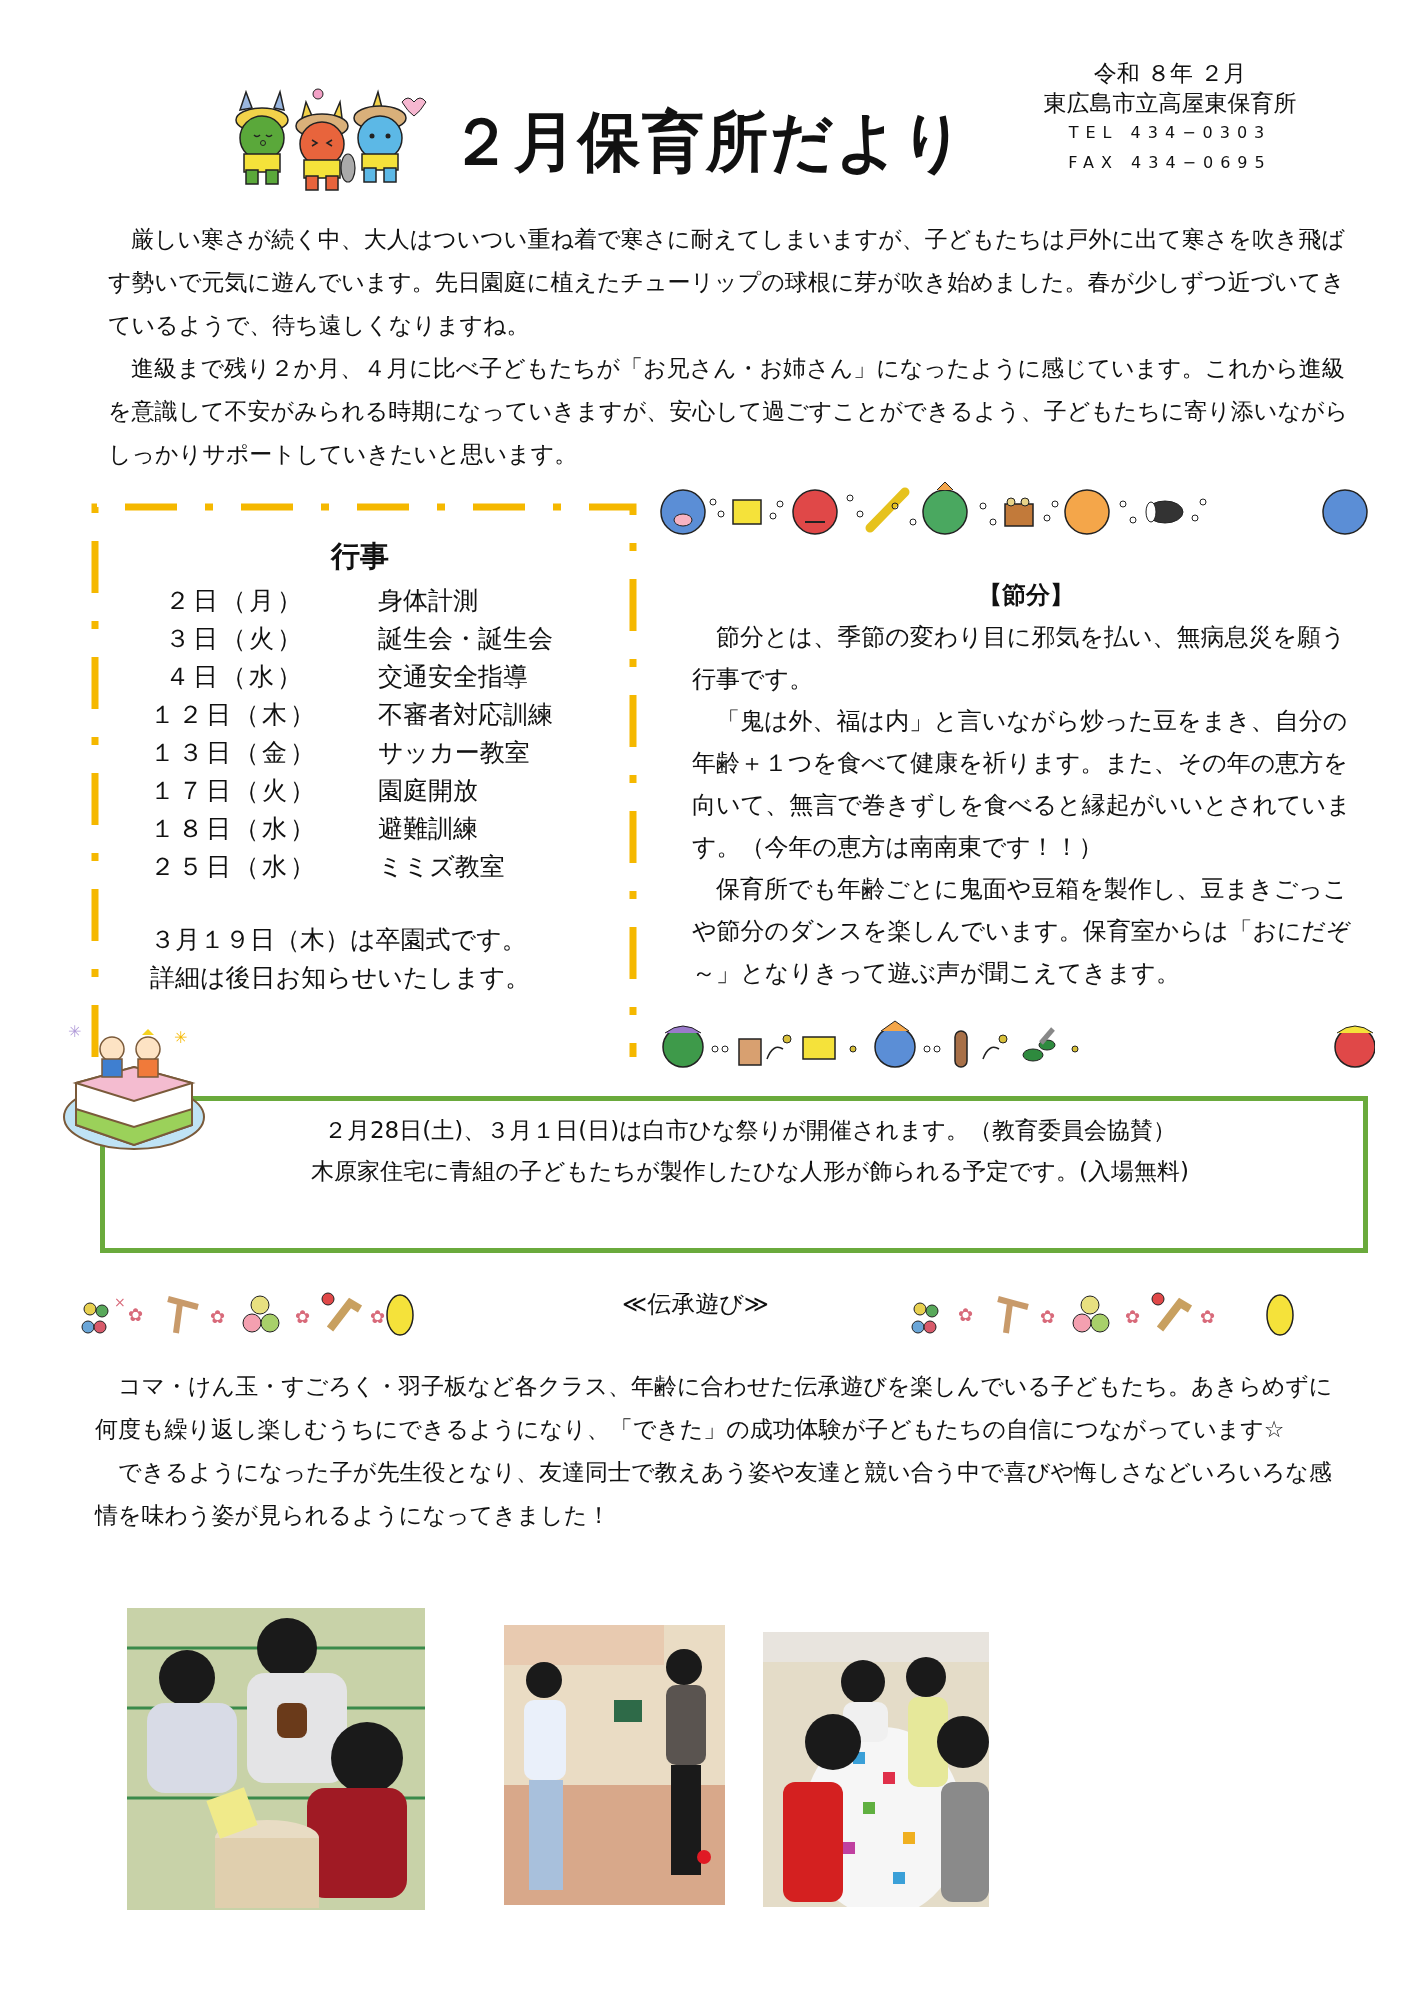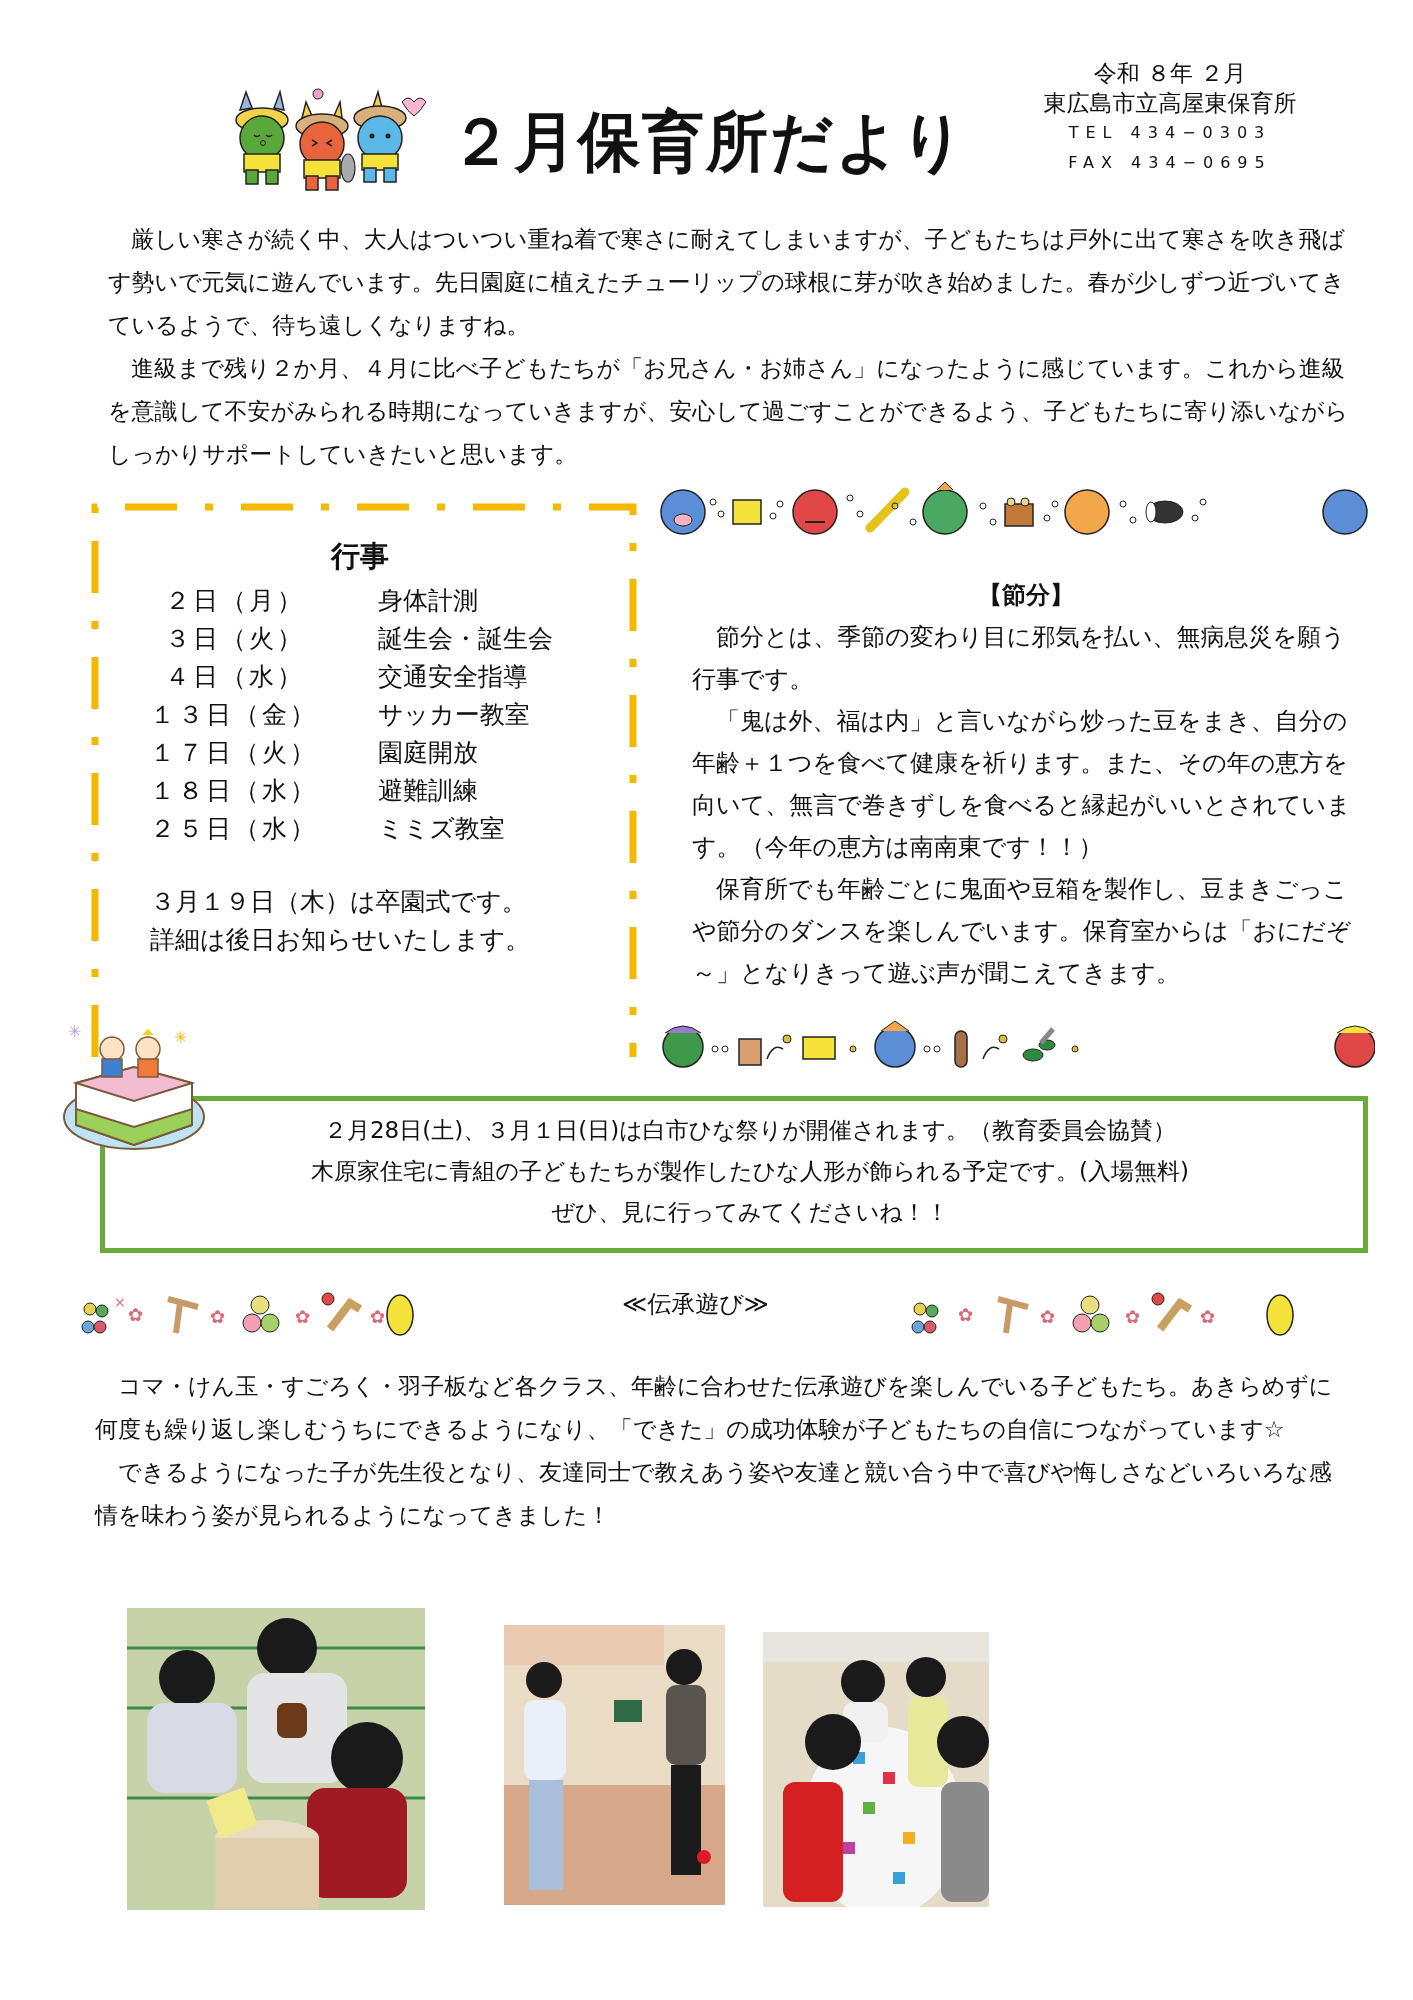--- a/index.html
+++ b/index.html
@@ -124,20 +124,24 @@
     <span class="ev-date">２日（月）</span>
     <span class="ev-name">身体計測</span>
   </div>
   <div class="ev-row">
     <span class="ev-date">３日（火）</span>
     <span class="ev-name">誕生会・誕生会</span>
   </div>
   <div class="ev-row">
     <span class="ev-date">４日（水）</span>
     <span class="ev-name">交通安全指導</span>
+  </div>
+  <div class="ev-row">
+    <span class="ev-date">１２日（木）</span>
+    <span class="ev-name">不審者対応訓練</span>
   </div>
   <div class="ev-row">
     <span class="ev-date">１３日（金）</span>
     <span class="ev-name">サッカー教室</span>
   </div>
   <div class="ev-row">
     <span class="ev-date">１７日（火）</span>
     <span class="ev-name">園庭開放</span>
   </div>
   <div class="ev-row">
@@ -249,21 +253,20 @@
   <circle cx="86" cy="44" r="12" fill="#fde3c4" stroke="#7a5a3a" stroke-width="1.5"></circle>
   <rect x="76" y="54" width="20" height="18" fill="#f07a3a" stroke="#7a5a3a" stroke-width="1.5"></rect>
   <path d="M80 30 l6 -6 l6 6 z" fill="#f5d220"></path>
   <text x="6" y="32" fill="#b09ad8" font-size="16">✳</text>
   <text x="112" y="38" fill="#f5b800" font-size="16">✳</text>
 </svg>
 
 <div id="hina-text" class="abs">
   <div>２月28日(土)、３月１日(日)は白市ひな祭りが開催されます。（教育委員会協賛）</div>
   <div>木原家住宅に青組の子どもたちが製作したひな人形が飾られる予定です。(入場無料)</div>
-  <div>ぜひ、見に行ってみてくださいね！！</div>
 </div>
 
 <svg id="games-banner" class="abs" width="1300" height="60" viewBox="0 0 1300 60">
   <g>
     <circle cx="10" cy="26" r="6" fill="#e8d050" stroke="#222"></circle>
       <circle cx="22" cy="28" r="6" fill="#58a85a" stroke="#222"></circle>
     <circle cx="8" cy="44" r="6" fill="#6aa6d8" stroke="#222"></circle>
       <circle cx="20" cy="44" r="6" fill="#d85a6a" stroke="#222"></circle>
     <text x="34" y="24" fill="#d86a7a" font-size="14">×</text>
       <text x="48" y="38" fill="#d86a7a" font-size="18">✿</text>

